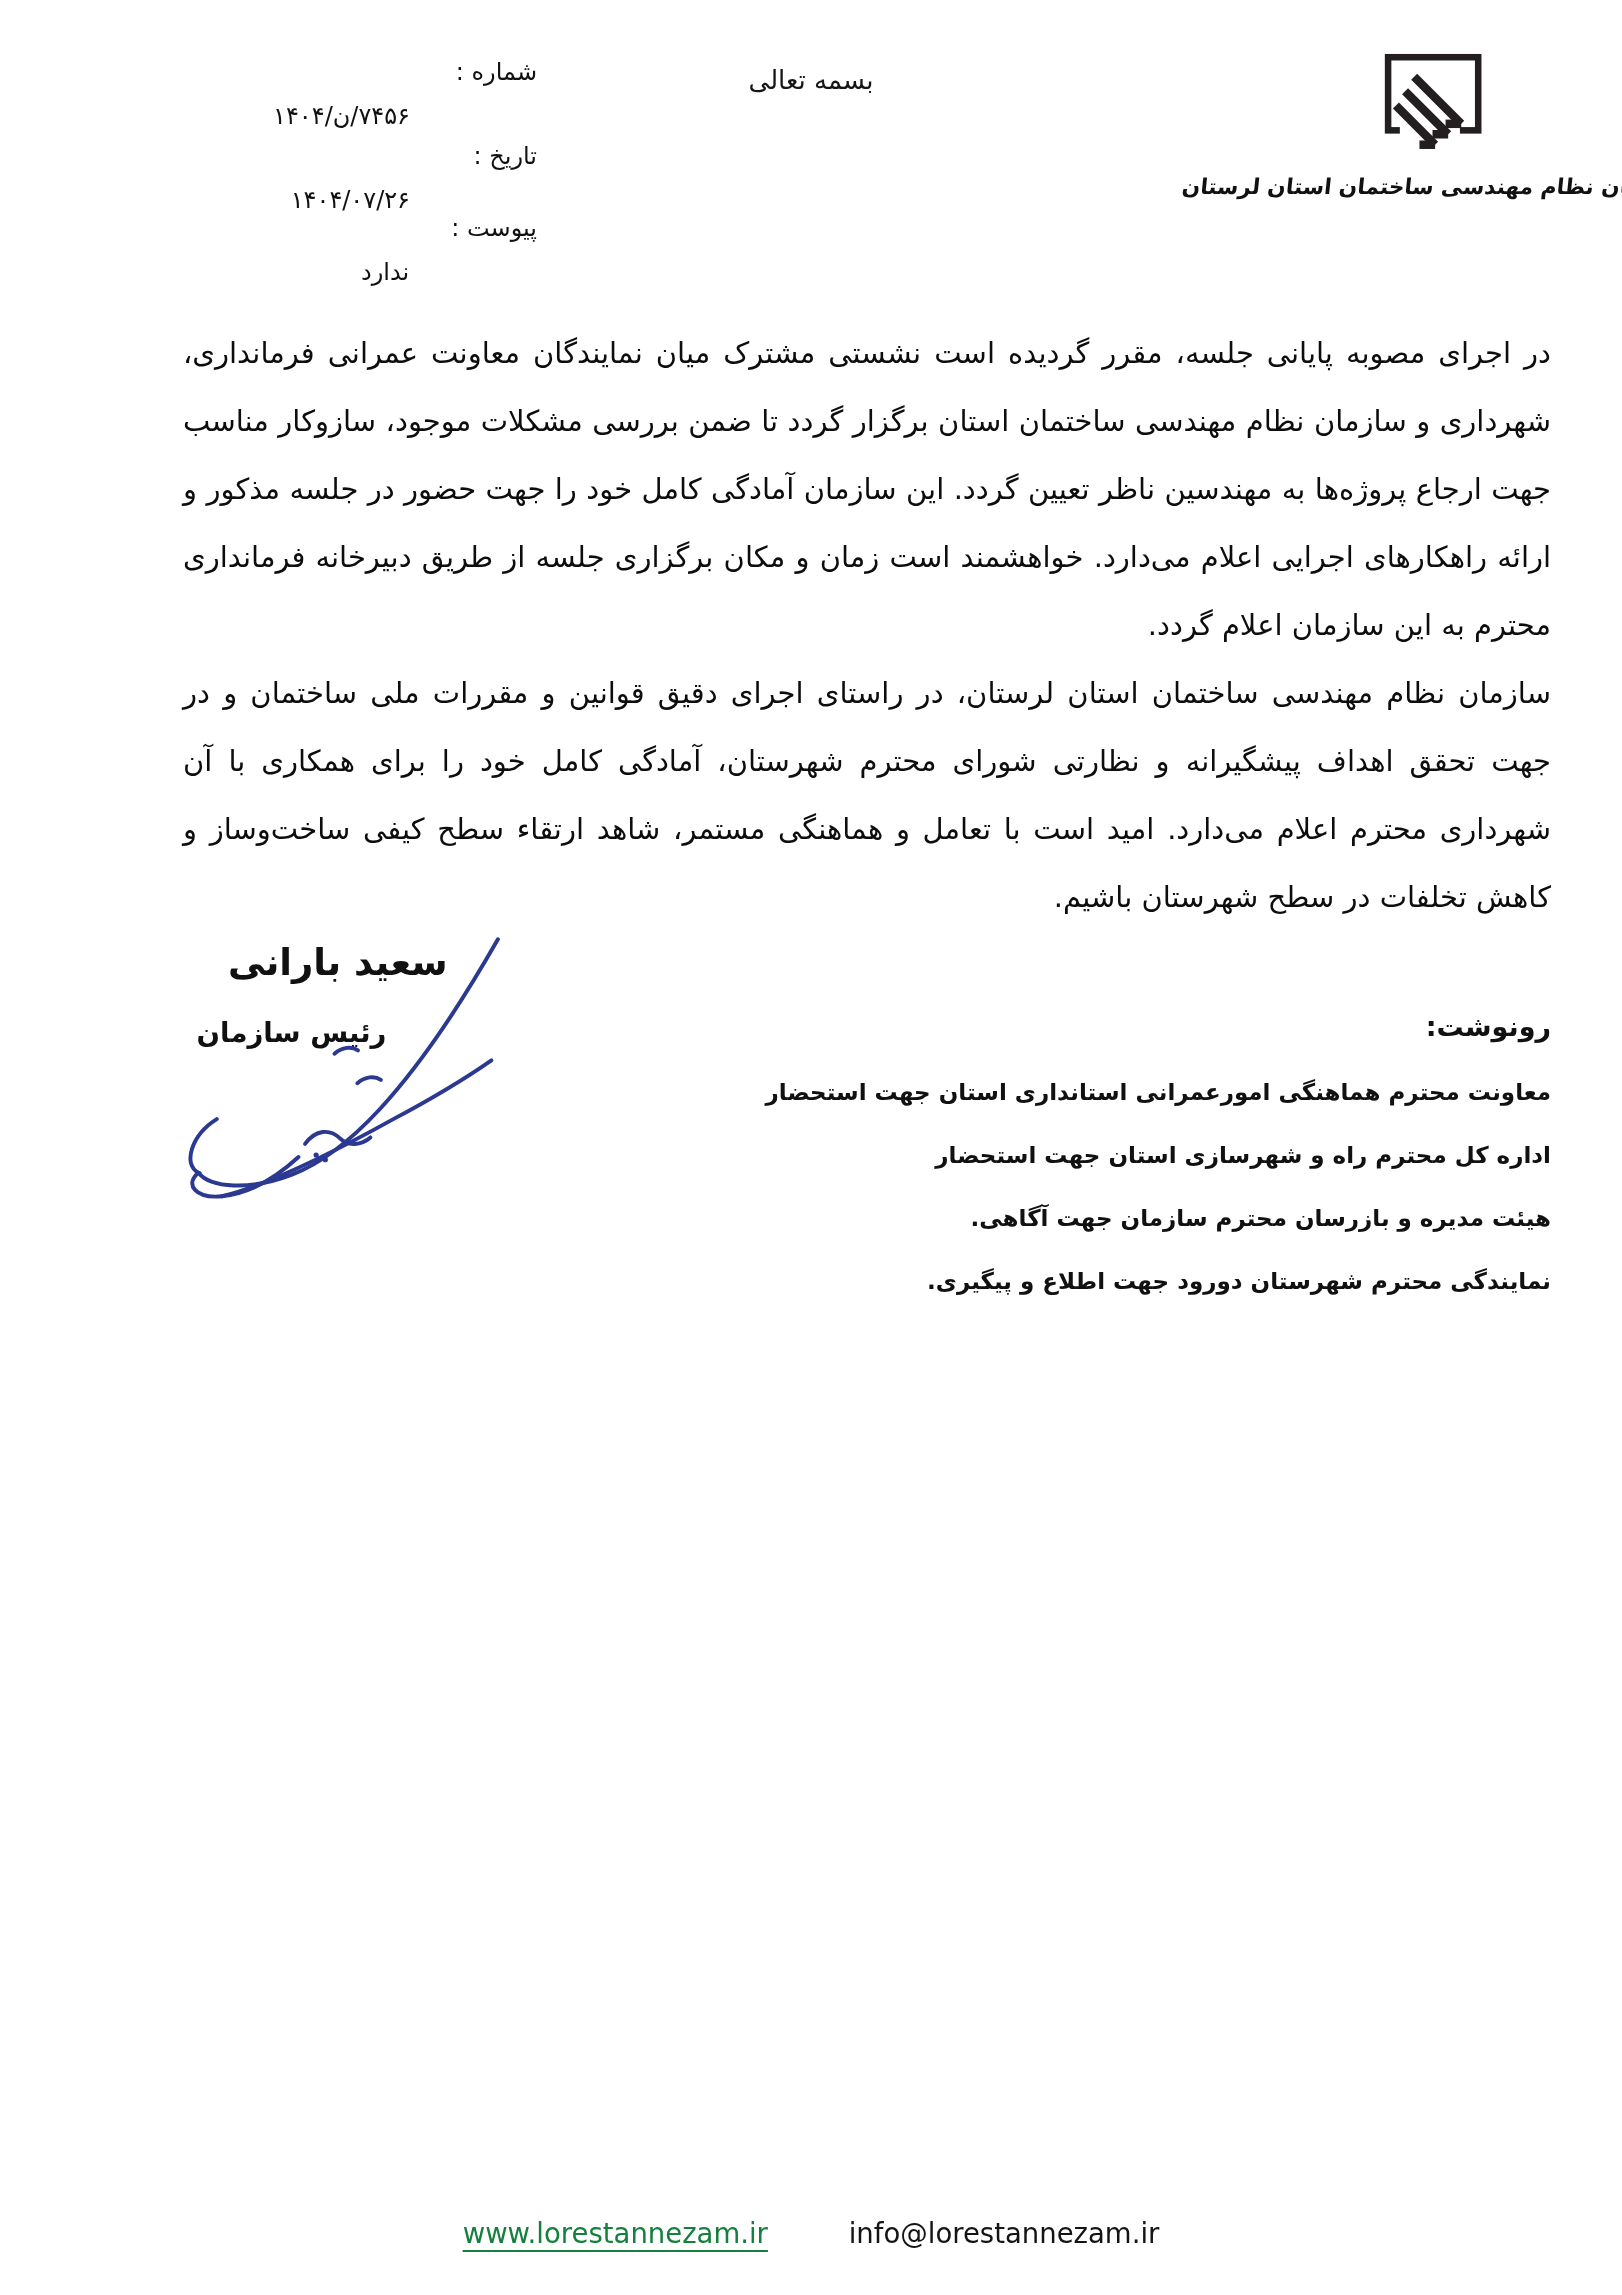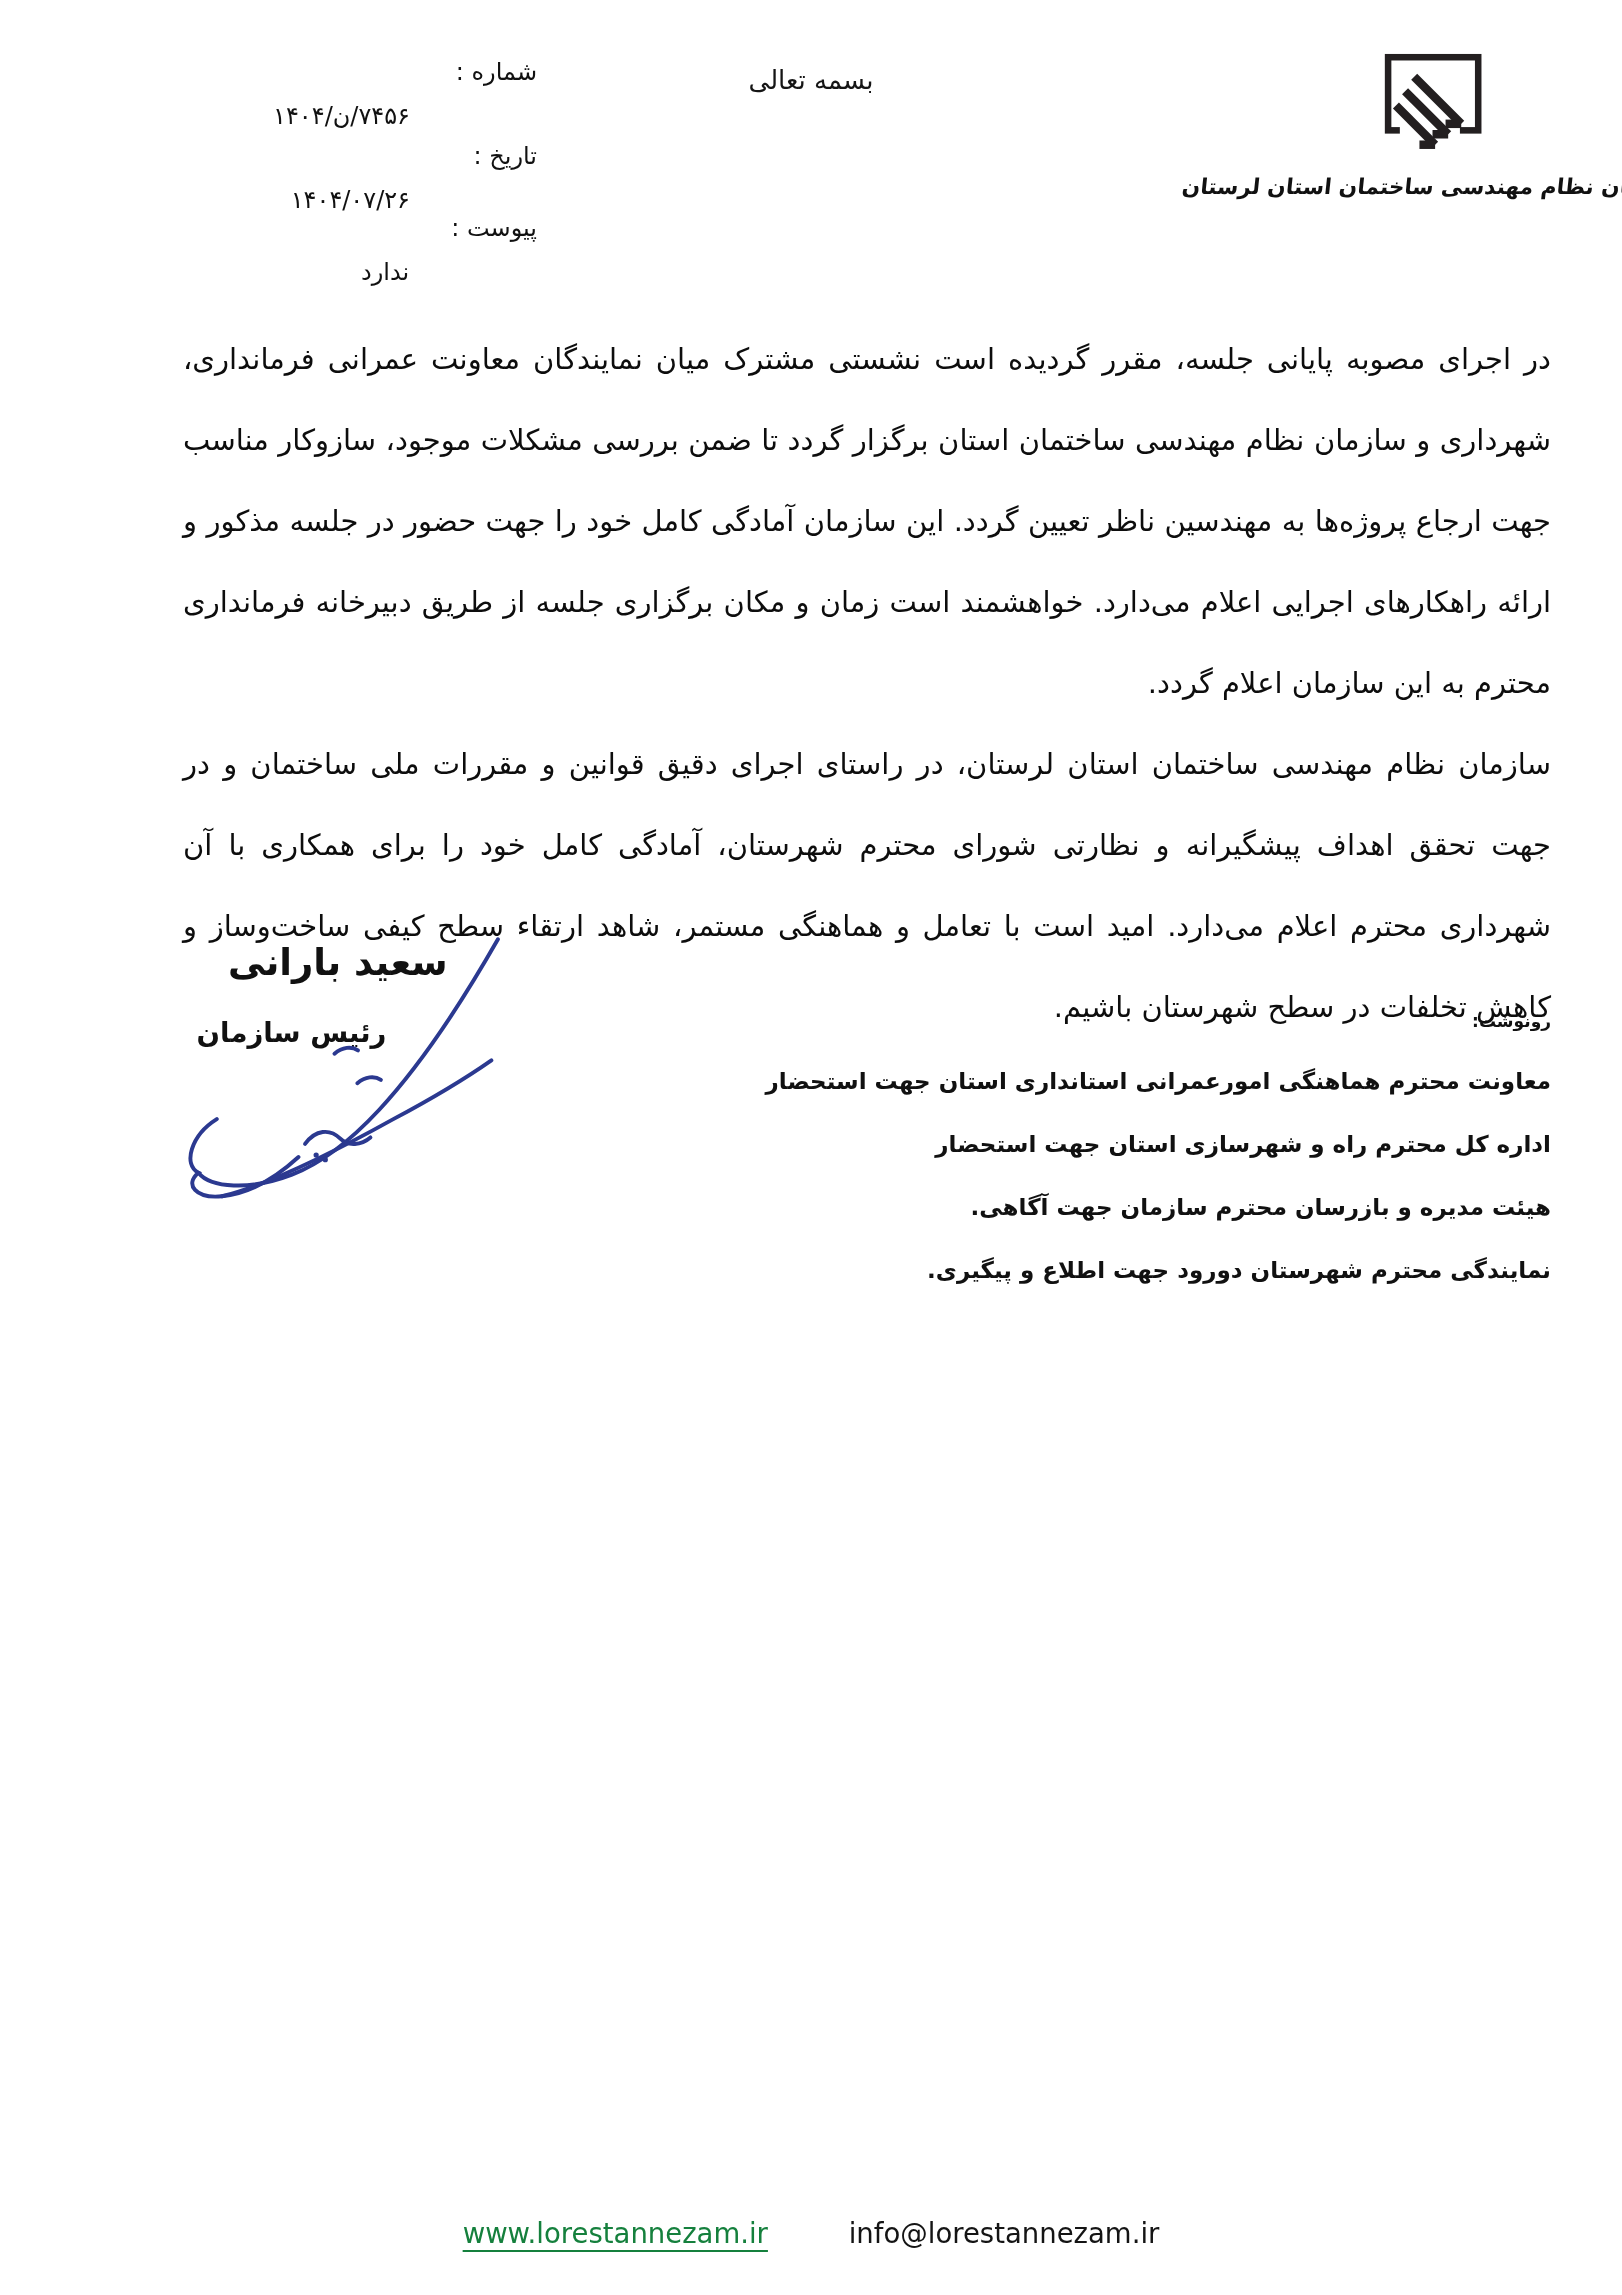--- a/index.html
+++ b/index.html
@@ -29,34 +29,34 @@
   }
   .org-icon{width:105px;height:111px;}
   .org-name{
     margin-top:10.5px;font-size:21.6px;font-weight:bold;white-space:nowrap;
     transform:skewX(-6deg);
   }
   
   .body-text{
     position:absolute;top:319px;right:71px;left:183px;
     direction:rtl;text-align:justify;
-    font-size:29px;line-height:81px;color:#0d0d0d;
+    font-size:29px;line-height:68px;color:#0d0d0d;
   }
   .body-text p{margin:0;}
   
   .sig{position:absolute;top:932px;left:177px;width:340px;height:275px;}
   .sig-name{position:absolute;top:9.2px;left:51px;font-size:37px;font-weight:bold;white-space:nowrap;}
   .sig-title{position:absolute;top:84px;left:19.6px;font-size:27.5px;font-weight:bold;white-space:nowrap;}
   .sig-ink{position:absolute;top:-29.4px;left:-6.5px;pointer-events:none;}
   
   .cc{
     position:absolute;top:1011px;right:71px;width:720px;
     direction:rtl;text-align:right;
   }
-  .cc-title{font-size:17px;font-weight:bold;margin:0 0 37px 0;}
+  .cc-title{font-size:27px;font-weight:bold;margin:0 0 37px 0;}
   .cc-item{font-size:23px;font-weight:bold;margin:0 0 37px 0;white-space:nowrap;}
   
   .footer{
     position:absolute;left:39px;right:98px;top:2060px;
     text-align:center;direction:rtl;
   }
   .footer-line1{font-size:24px;font-weight:bold;white-space:nowrap;}
   .footer-line2{margin-top:69px;font-size:24px;font-weight:bold;white-space:nowrap;}
   .sites{
     position:absolute;left:0;right:0;top:2217px;

